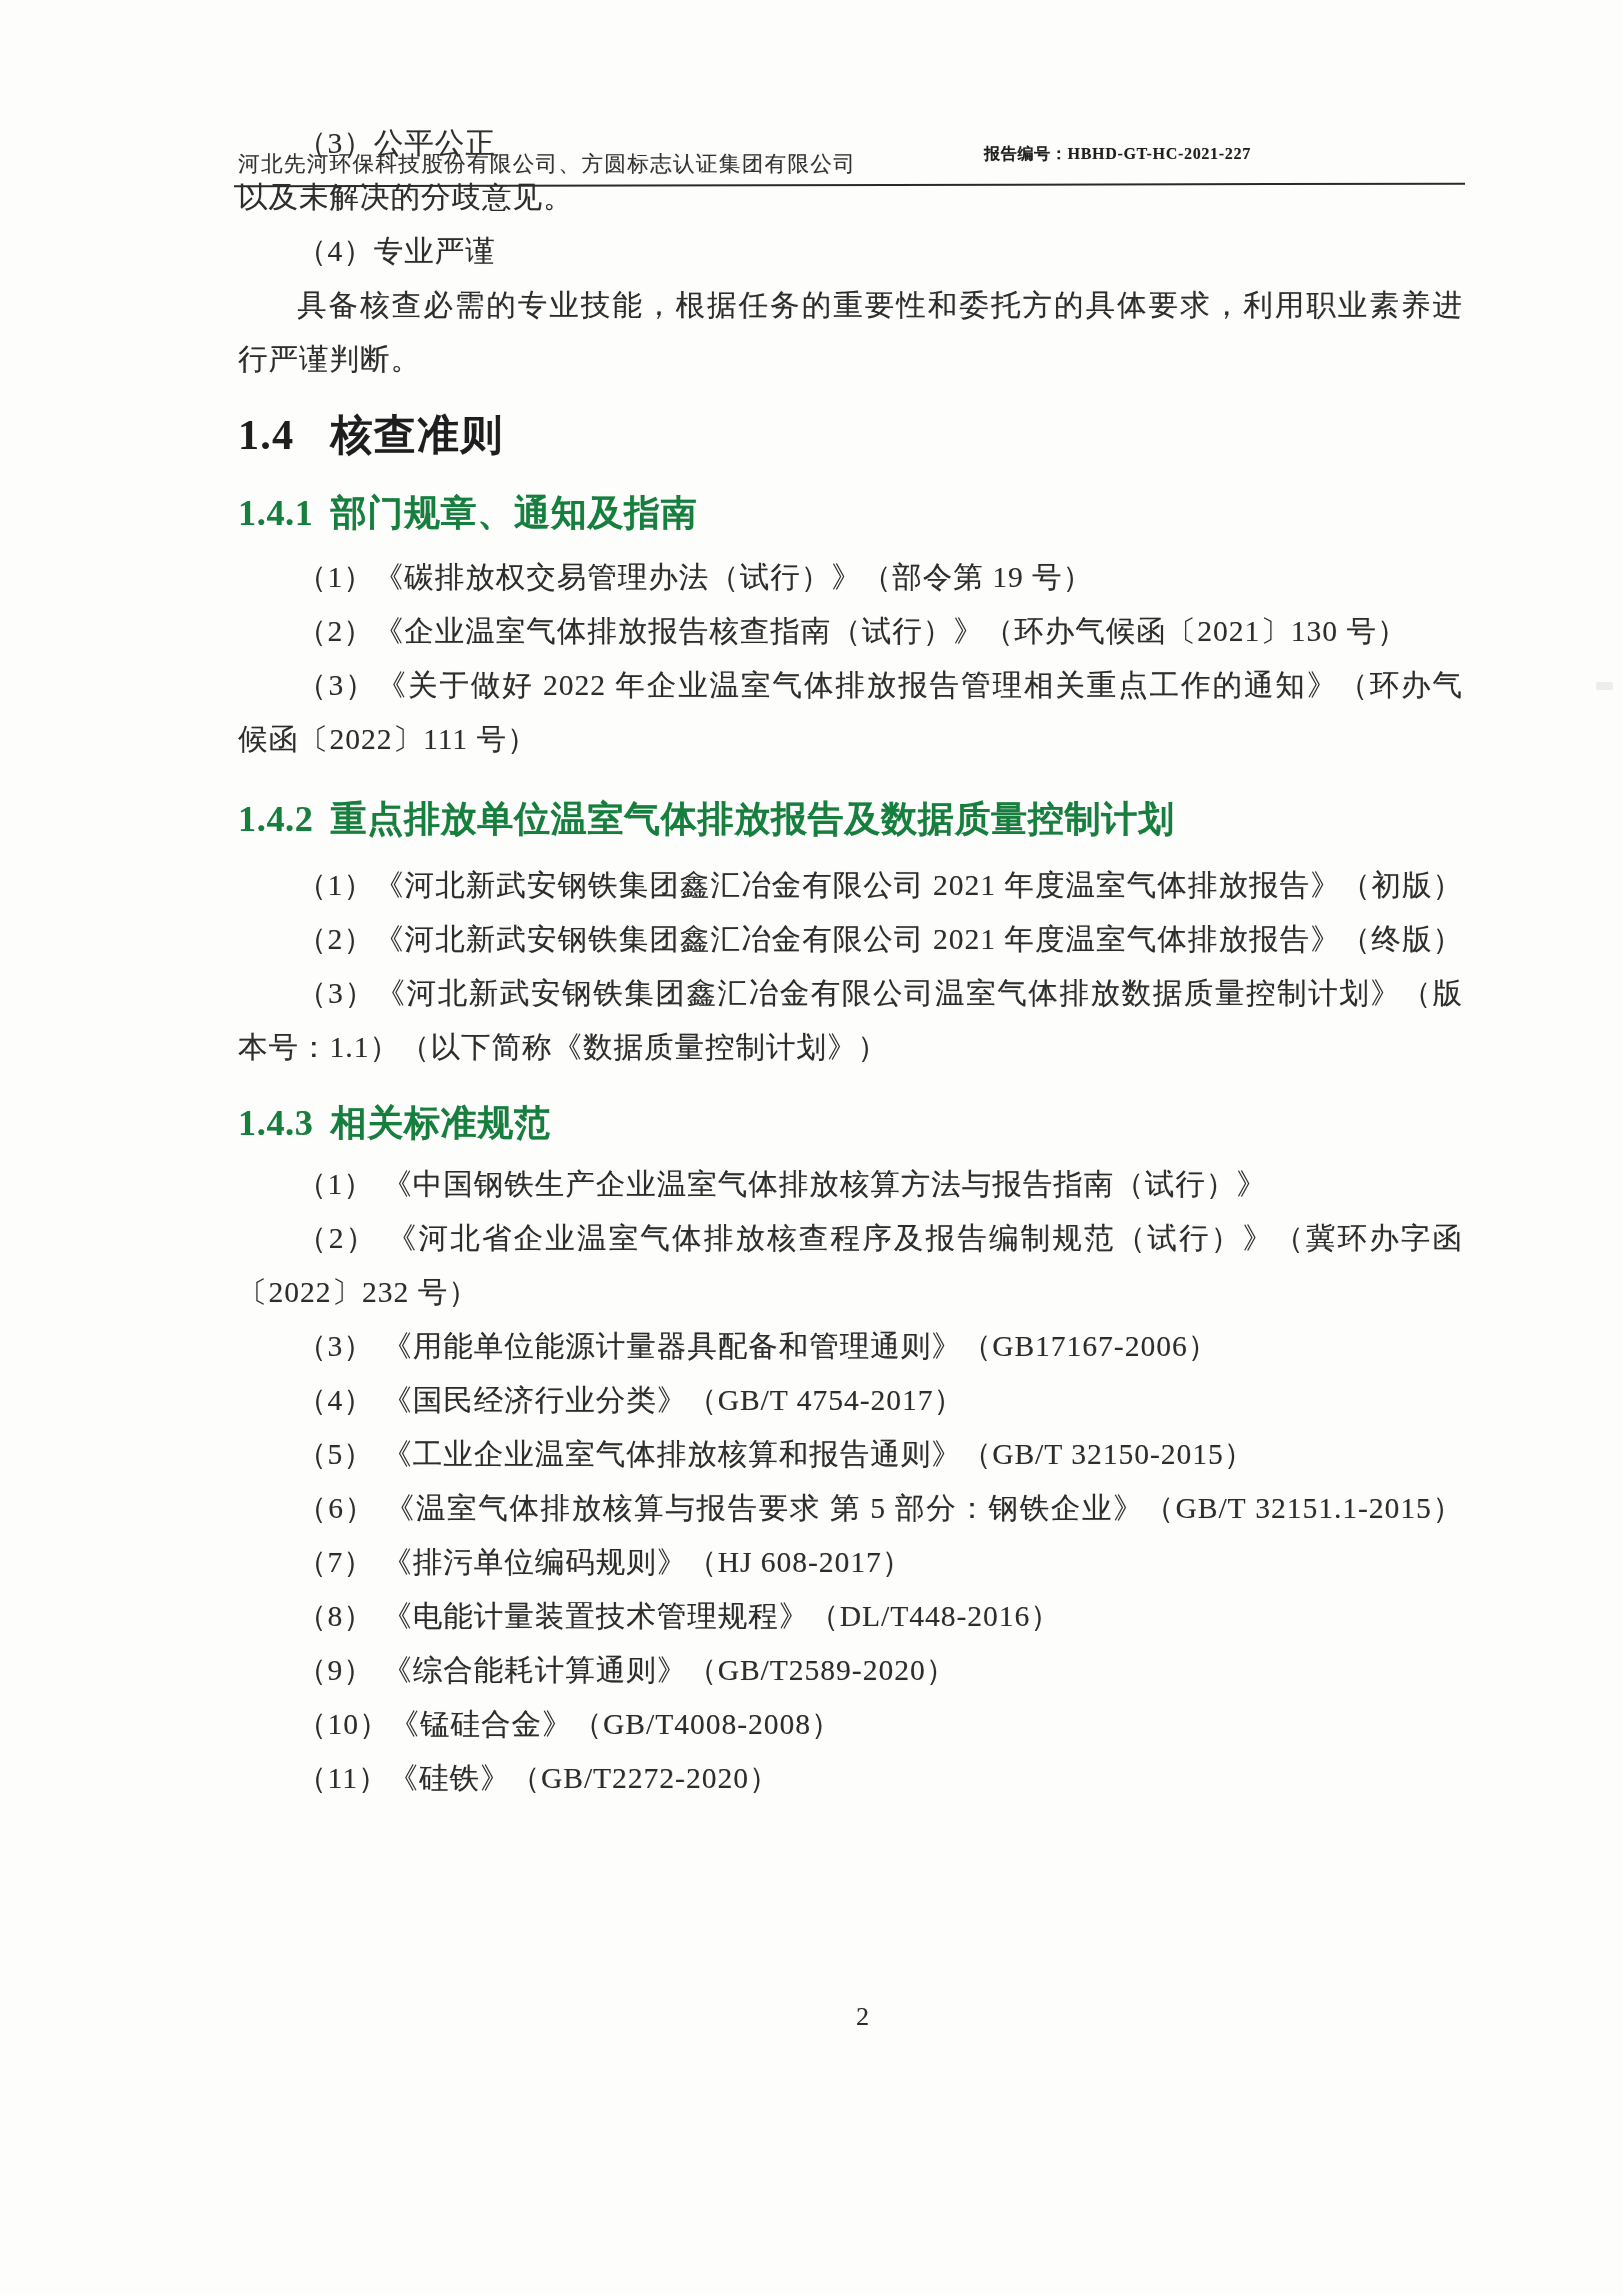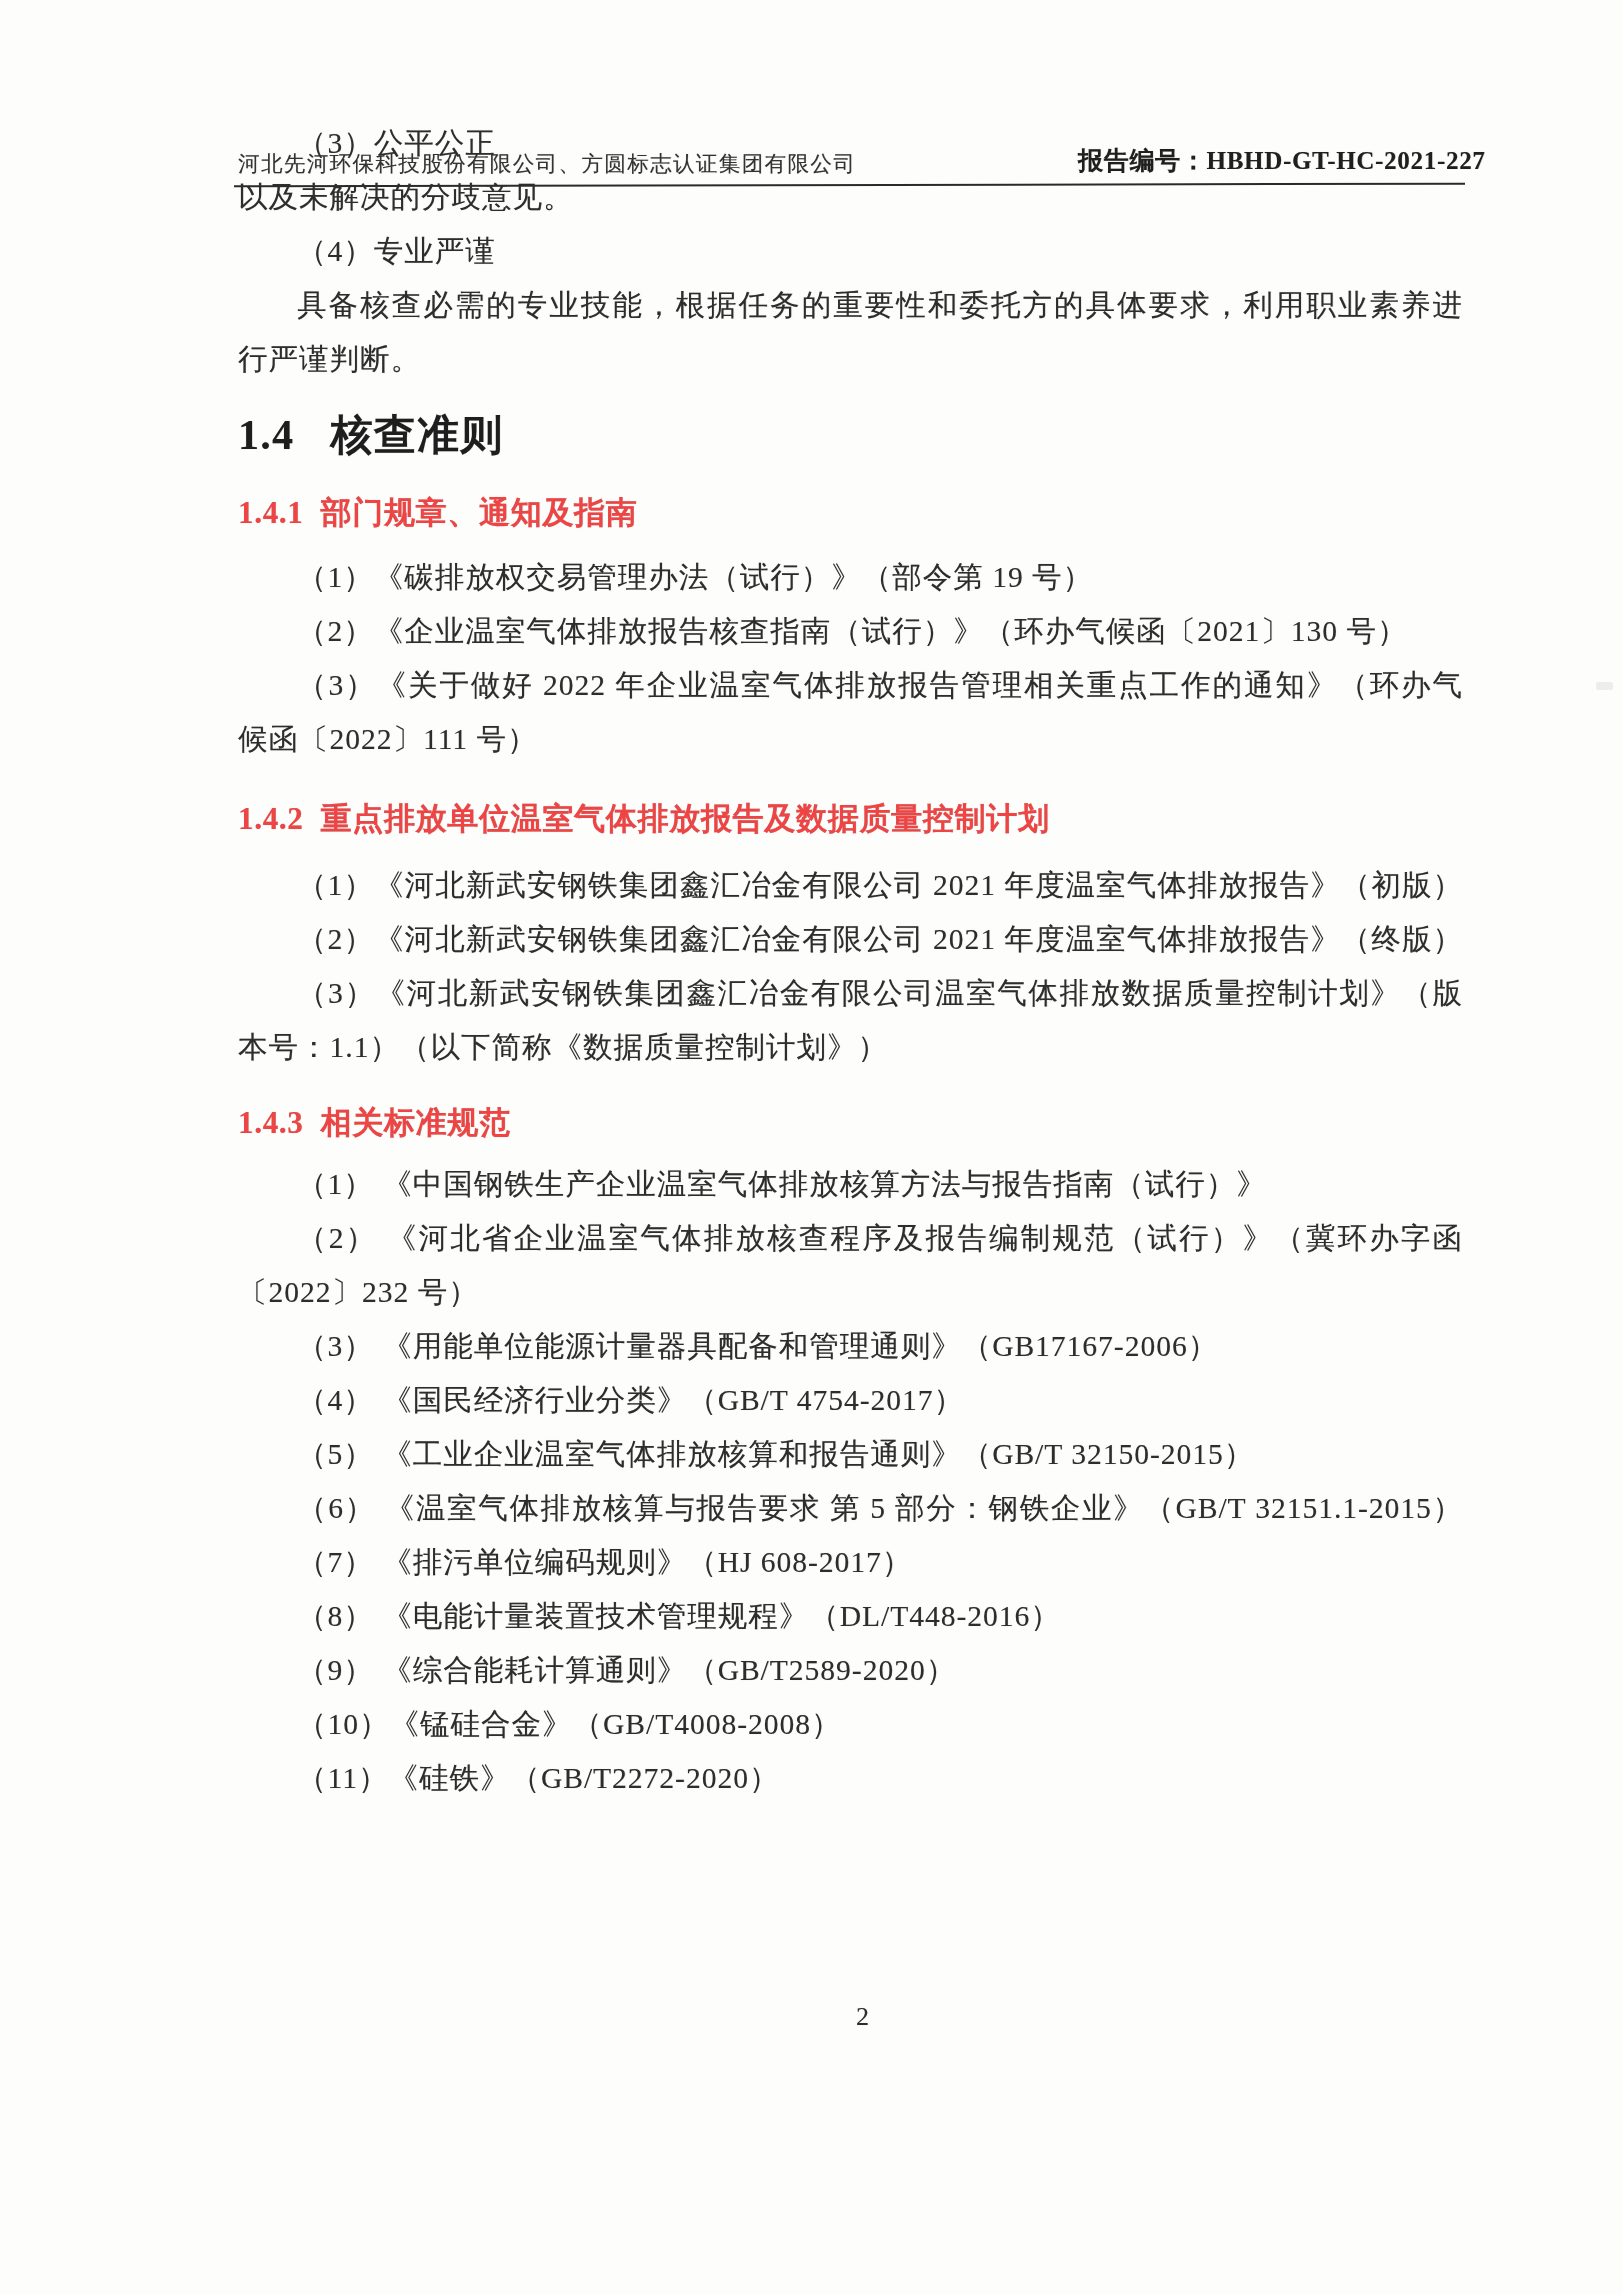--- a/index.html
+++ b/index.html
@@ -13,22 +13,22 @@
     overflow:hidden;
   }
   
   .hdr-left {
     position:absolute; left:238px; top:149px;
     font-size:21.6px; letter-spacing:1.3px; color:#333;
     text-shadow:0.3px 0.3px 0.7px rgba(40,40,40,.35);
     white-space:nowrap;
   }
   .hdr-right {
-    position:absolute; left:1078px; top:144px;
-    font-size:25px; font-weight:bold; letter-spacing:0.7px; color:#1f1f1f;
+    position:absolute; left:984px; top:144px;
+    font-size:16px; font-weight:bold; letter-spacing:0.7px; color:#1f1f1f;
     text-shadow:0.3px 0.3px 0.7px rgba(20,20,20,.4);
     white-space:nowrap;
   }
   .hdr-rule {
     position:absolute; left:234px; top:184px;
     width:1231px; height:2px; background:#2a2a2a;
     transform:rotate(-0.12deg);
   }
   
   .content {
@@ -43,21 +43,21 @@
   .indent { text-indent:59px; }
   .cont { text-indent:0; }
   .j { text-align-last:justify; }
   .h14 {
     margin-top:17px; height:65px; line-height:65px;
     font-size:42px; font-weight:bold; letter-spacing:1.3px; color:#1e1e1e;
   }
   .h14 .num { margin-right:36px; }
   .hsub {
     height:64px; line-height:64px;
-    font-size:31px; font-weight:bold; letter-spacing:0.7px; color:#ef4444;
+    font-size:36px; font-weight:bold; letter-spacing:0.7px; color:#15803d;
   }
   .h141 { margin-top:13px; margin-bottom:5.2px; }
   .h142 { margin-top:21px; margin-bottom:6.5px; }
   .h143 { margin-top:17.7px; margin-bottom:1.3px; }
   .hsub .num { margin-right:17px; }
   
   .page-num {
     position:absolute; left:0; top:2002px; width:100%;
     text-align:center; font-size:26px; color:#2d2d2d;
     transform:translateX(51px);

